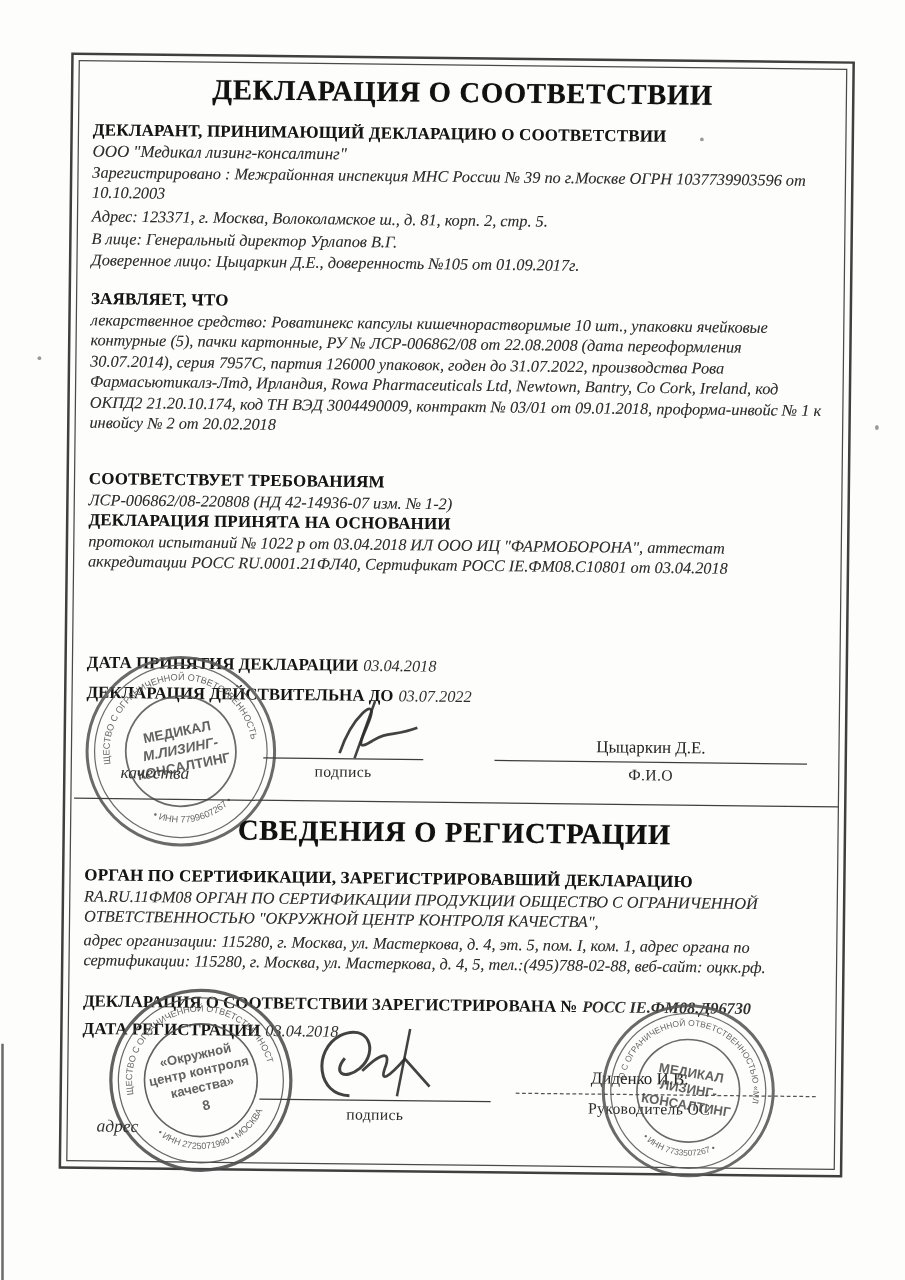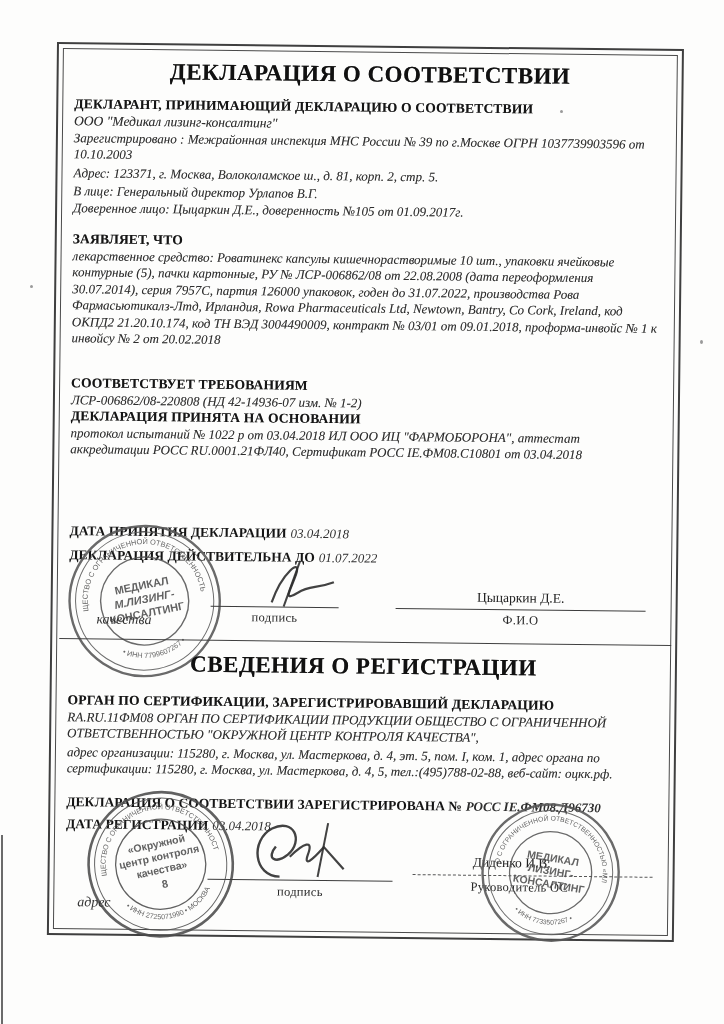--- a/index.html
+++ b/index.html
@@ -80,21 +80,21 @@
 
     <div class="abs h" style="left:16px; top:364px;">ДЕКЛАРАЦИЯ ПРИНЯТА НА ОСНОВАНИИ</div>
     <div class="abs i" style="left:16px; top:381px; width:560px;">протокол испытаний № 1022 р от 03.04.2018 ИЛ ООО ИЦ "ФАРМОБОРОНА", аттестат аккредитации РОСС RU.0001.21ФЛ40, Сертификат РОСС IE.ФМ08.С10801 от 03.04.2018</div>
 
     <div class="abs pair" style="left:16px; top:477px;">
       <span class="lbl">ДАТА ПРИНЯТИЯ ДЕКЛАРАЦИИ</span>
       <span class="val">03.04.2018</span>
     </div>
     <div class="abs pair" style="left:16px; top:501px;">
       <span class="lbl">ДЕКЛАРАЦИЯ ДЕЙСТВИТЕЛЬНА ДО</span>
-      <span class="val">01.07.2022</span>
+      <span class="val">03.07.2022</span>
     </div>
 
     <div class="abs stamp" style="left:14px; top:478px; transform:rotate(-12deg);">
       <svg width="156" height="156" viewBox="0 0 156 156">
         <circle cx="78" cy="78" r="75" fill="none" stroke="#565656" stroke-width="2.4"></circle>
         <circle cx="78" cy="78" r="69" fill="none" stroke="#5a5a5a" stroke-width="1"></circle>
         <circle cx="78" cy="78" r="44" fill="none" stroke="#565656" stroke-width="1.4"></circle>
         <defs>
           <path id="st1-top" d="M 21,78 A 57,57 0 1 1 135,78"></path>
           <path id="st1-bot" d="M 21,78 A 57,57 0 0 0 135,78"></path>

